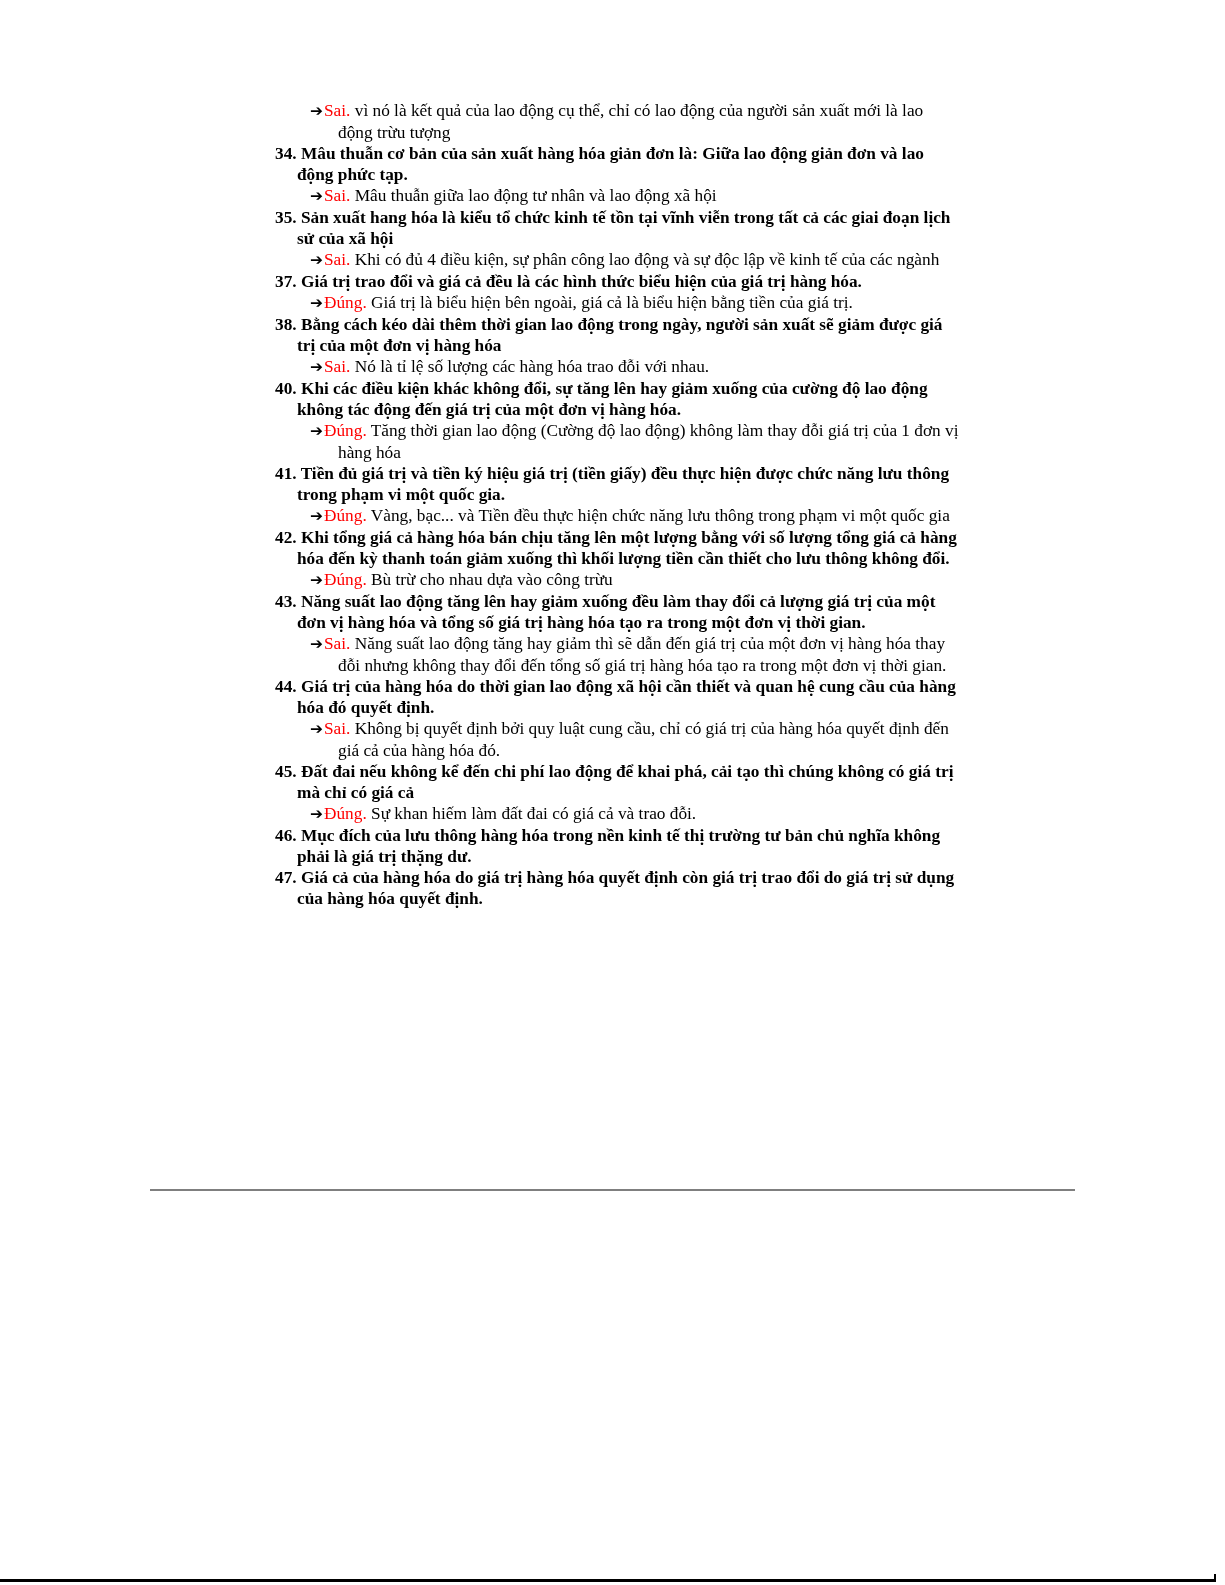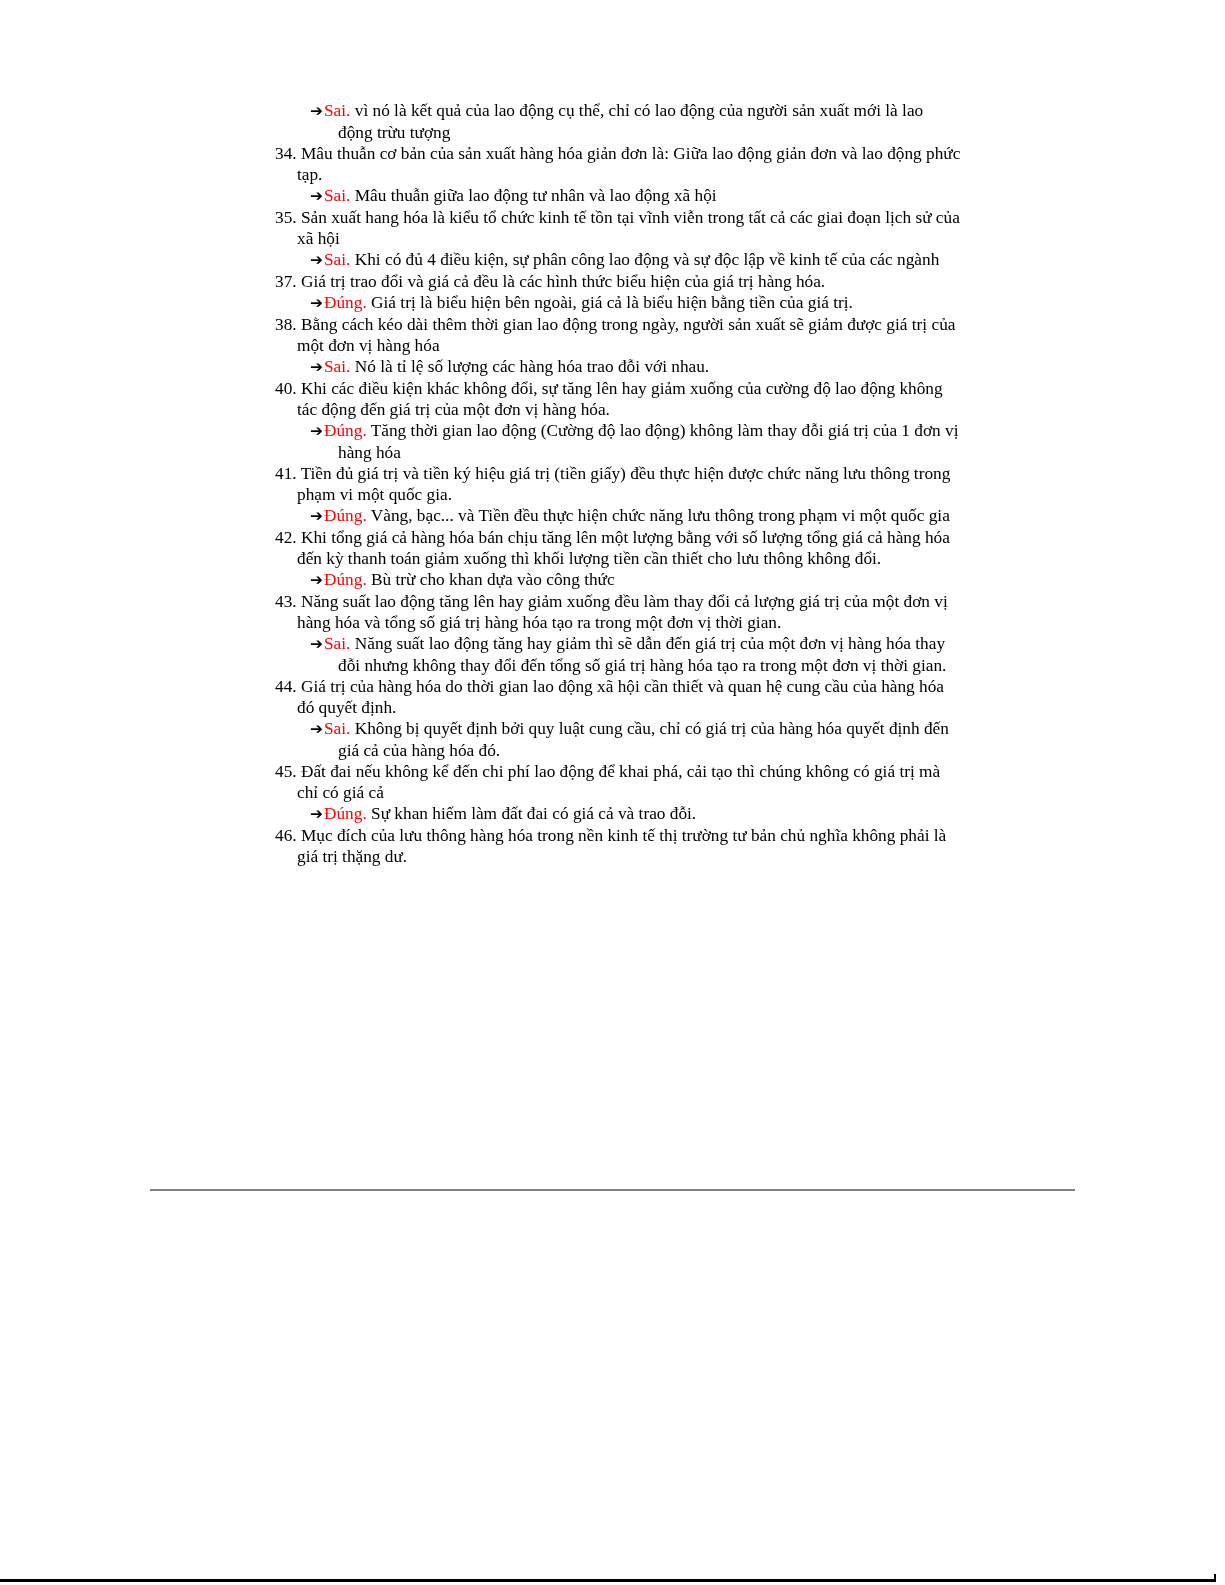--- a/index.html
+++ b/index.html
@@ -16,20 +16,21 @@
   }
   .content {
     position: absolute;
     left: 275px;
     top: 100px;
     width: 686px;
   }
   .item-main {
     padding-left: 22px;
     text-indent: -22px;
+    font-weight: bold;
   }
   .num { white-space: nowrap; }
   .answer {
     padding-left: 63px;
     text-indent: -28px;
   }
   .arrow {
     font-family: "DejaVu Sans", sans-serif;
     font-size: 15.5px;
     color: var(--text-color, #000000);
@@ -104,21 +105,21 @@
 
   <div class="item">
     <div class="item-main"><span class="num">41.</span> <span class="stmt">Tiền đủ giá trị và tiền ký hiệu giá trị (tiền giấy) đều thực hiện được chức năng lưu thông trong phạm vi một quốc gia.</span></div>
 
   <div class="answer"><span class="arrow">➔</span><span class="verdict">Đúng.</span> <span class="atext">Vàng, bạc... và Tiền đều thực hiện chức năng lưu thông trong phạm vi một quốc gia</span></div>
 </div>
 
   <div class="item">
     <div class="item-main"><span class="num">42.</span> <span class="stmt">Khi tổng giá cả hàng hóa bán chịu tăng lên một lượng bằng với số lượng tổng giá cả hàng hóa đến kỳ thanh toán giảm xuống thì khối lượng tiền cần thiết cho lưu thông không đổi.</span></div>
 
-  <div class="answer"><span class="arrow">➔</span><span class="verdict">Đúng.</span> <span class="atext">Bù trừ cho khan dựa vào công thức</span></div>
+  <div class="answer"><span class="arrow">➔</span><span class="verdict">Đúng.</span> <span class="atext">Bù trừ cho nhau dựa vào công trừu</span></div>
 </div>
 
   <div class="item">
     <div class="item-main"><span class="num">43.</span> <span class="stmt">Năng suất lao động tăng lên hay giảm xuống đều làm thay đổi cả lượng giá trị của một đơn vị hàng hóa và tổng số giá trị hàng hóa tạo ra trong một đơn vị thời gian.</span></div>
 
   <div class="answer"><span class="arrow">➔</span><span class="verdict">Sai.</span> <span class="atext">Năng suất lao động tăng hay giảm thì sẽ dẫn đến giá trị của một đơn vị hàng hóa thay đỗi nhưng không thay đổi đến tổng số giá trị hàng hóa tạo ra trong một đơn vị thời gian.</span></div>
 </div>
 
   <div class="item">
     <div class="item-main"><span class="num">44.</span> <span class="stmt">Giá trị của hàng hóa do thời gian lao động xã hội cần thiết và quan hệ cung cầu của hàng hóa đó quyết định.</span></div>
@@ -130,18 +131,21 @@
     <div class="item-main"><span class="num">45.</span> <span class="stmt">Đất đai nếu không kể đến chi phí lao động để khai phá, cải tạo thì chúng không có giá trị mà chỉ có giá cả</span></div>
 
   <div class="answer"><span class="arrow">➔</span><span class="verdict">Đúng.</span> <span class="atext">Sự khan hiếm làm đất đai có giá cả và trao đỗi.</span></div>
 </div>
 
   <div class="item">
     <div class="item-main"><span class="num">46.</span> <span class="stmt">Mục đích của lưu thông hàng hóa trong nền kinh tế thị trường tư bản chủ nghĩa không phải là giá trị thặng dư.</span></div>
 
 </div>
 
+  <div class="item">
+    <div class="item-main"><span class="num">47.</span> <span class="stmt">Giá cả của hàng hóa do giá trị hàng hóa quyết định còn giá trị trao đổi do giá trị sử dụng của hàng hóa quyết định.</span></div>
+  </div>
 </div>
   </div>
   <div class="divider"></div>
   <div class="bottom-bar"></div>
   <div class="bottom-notch"></div>
 </div>
 
 </body></html>

